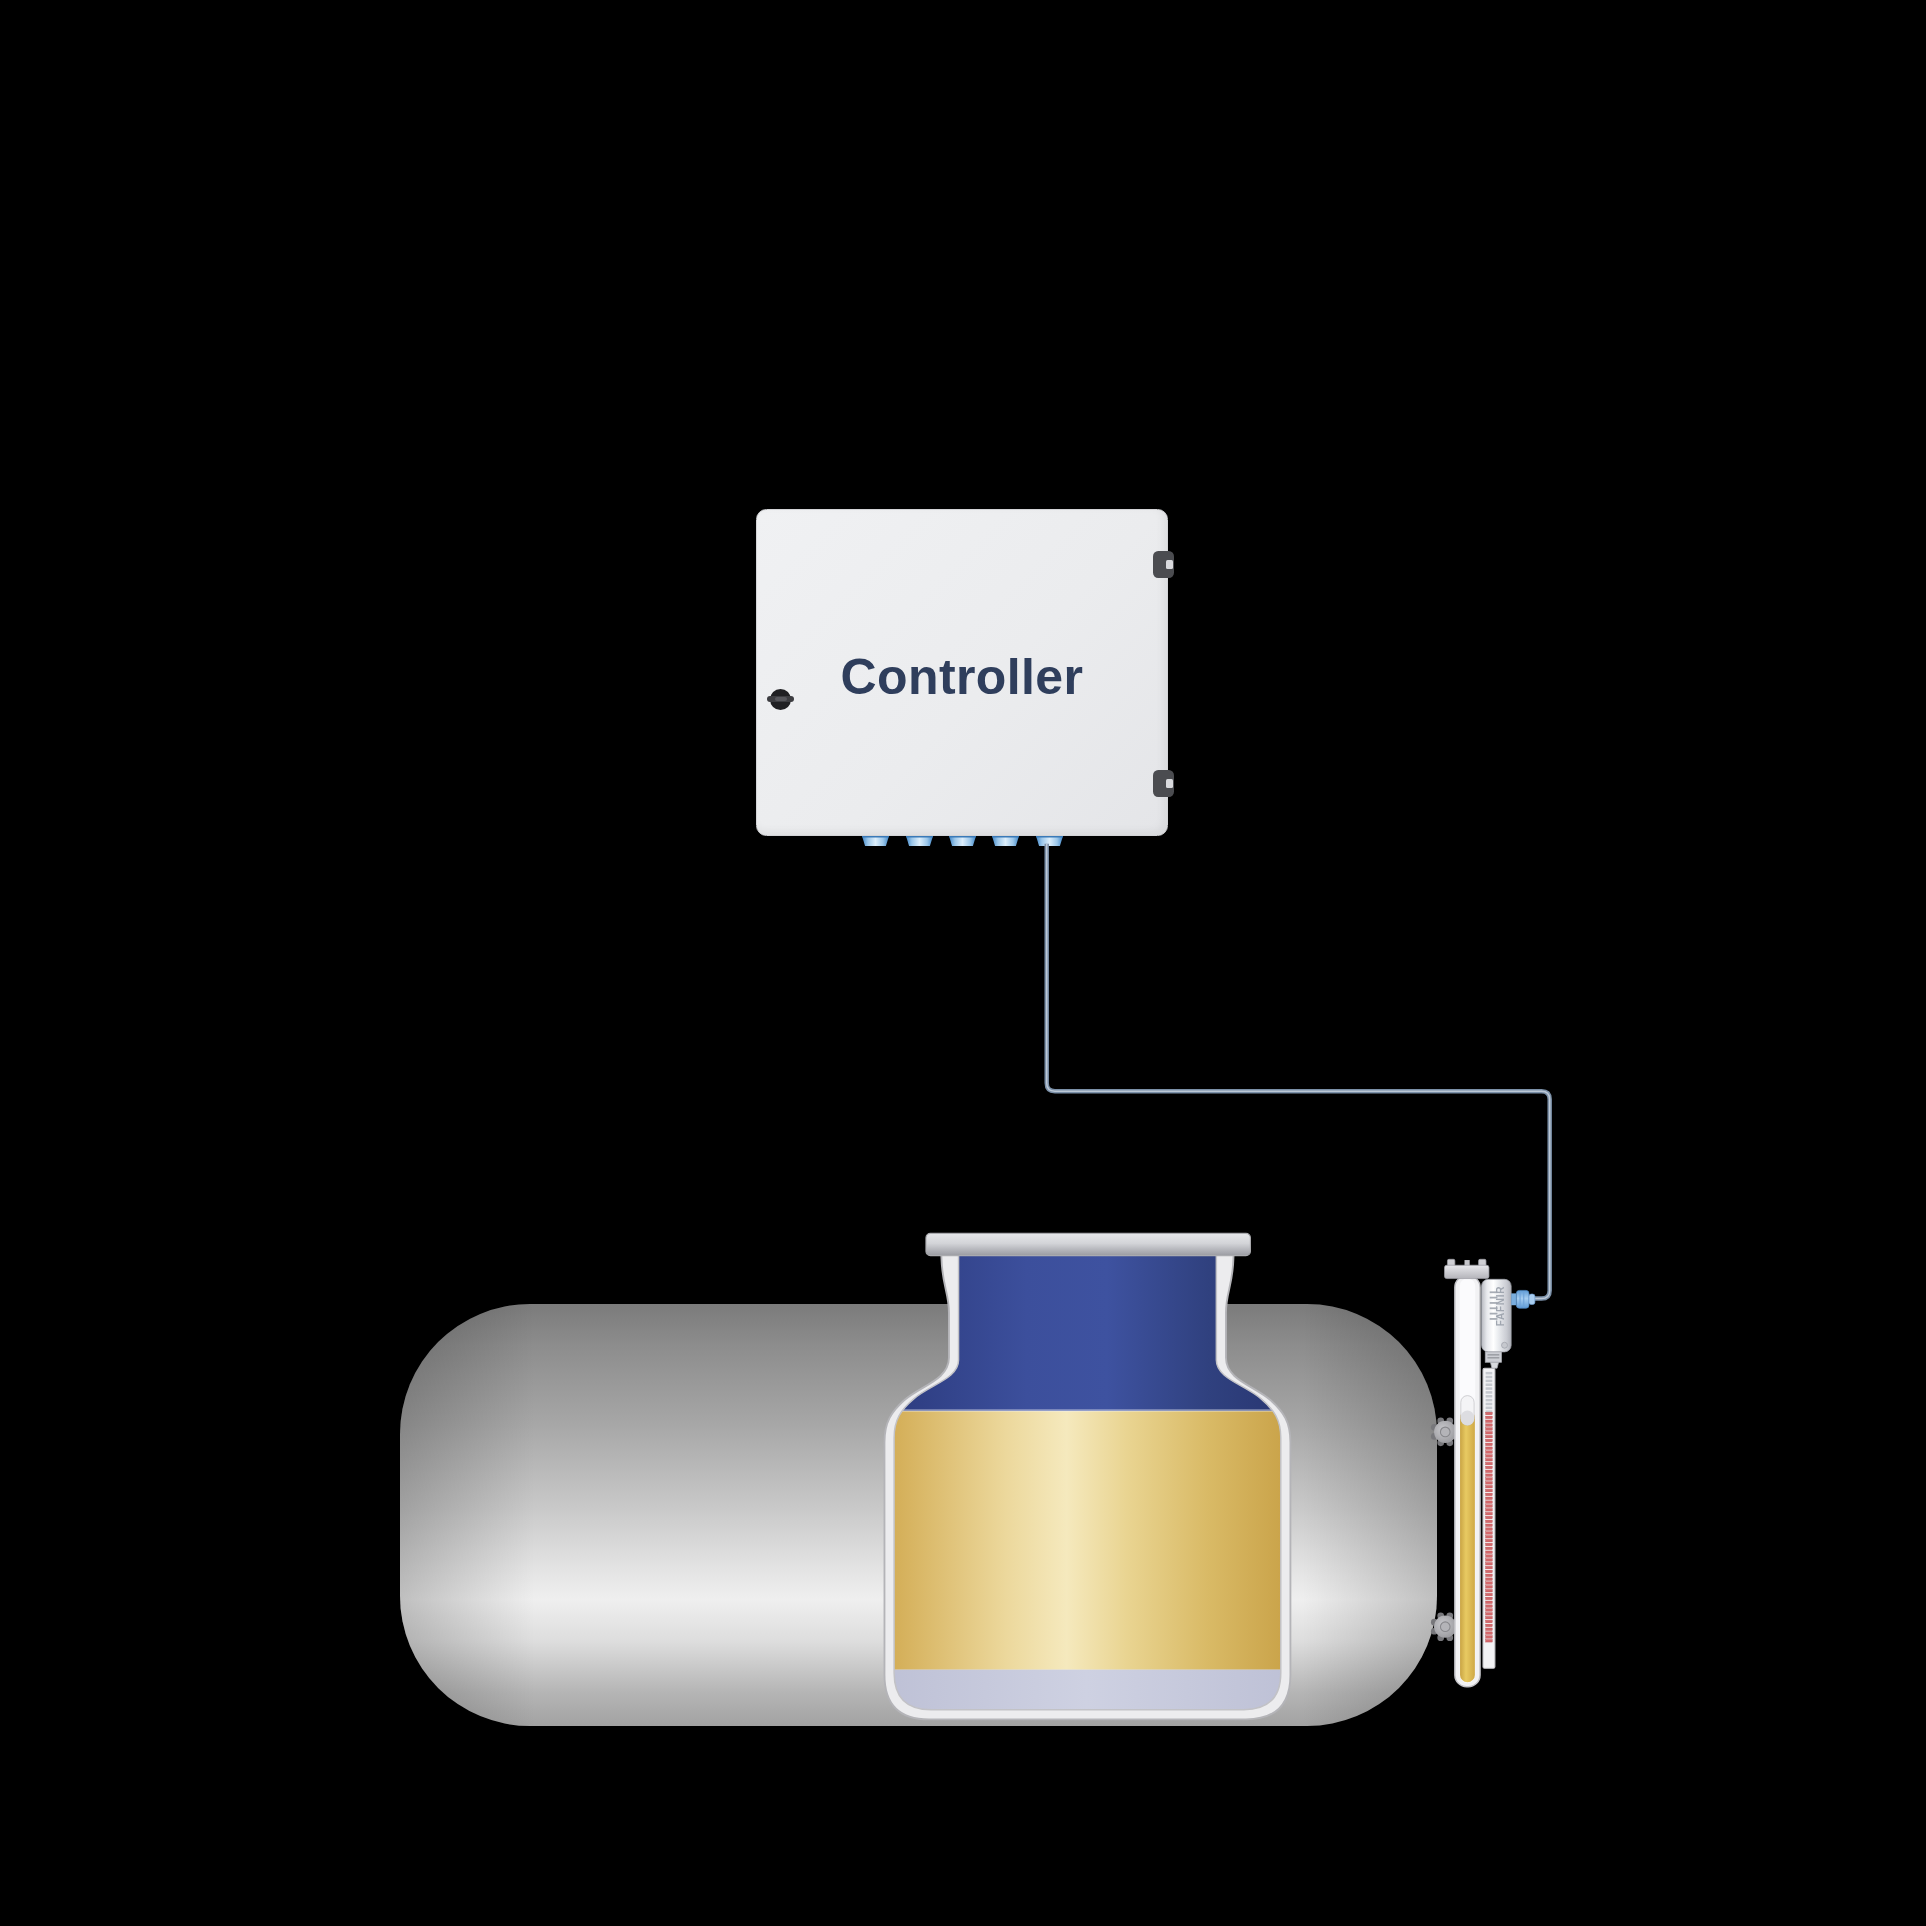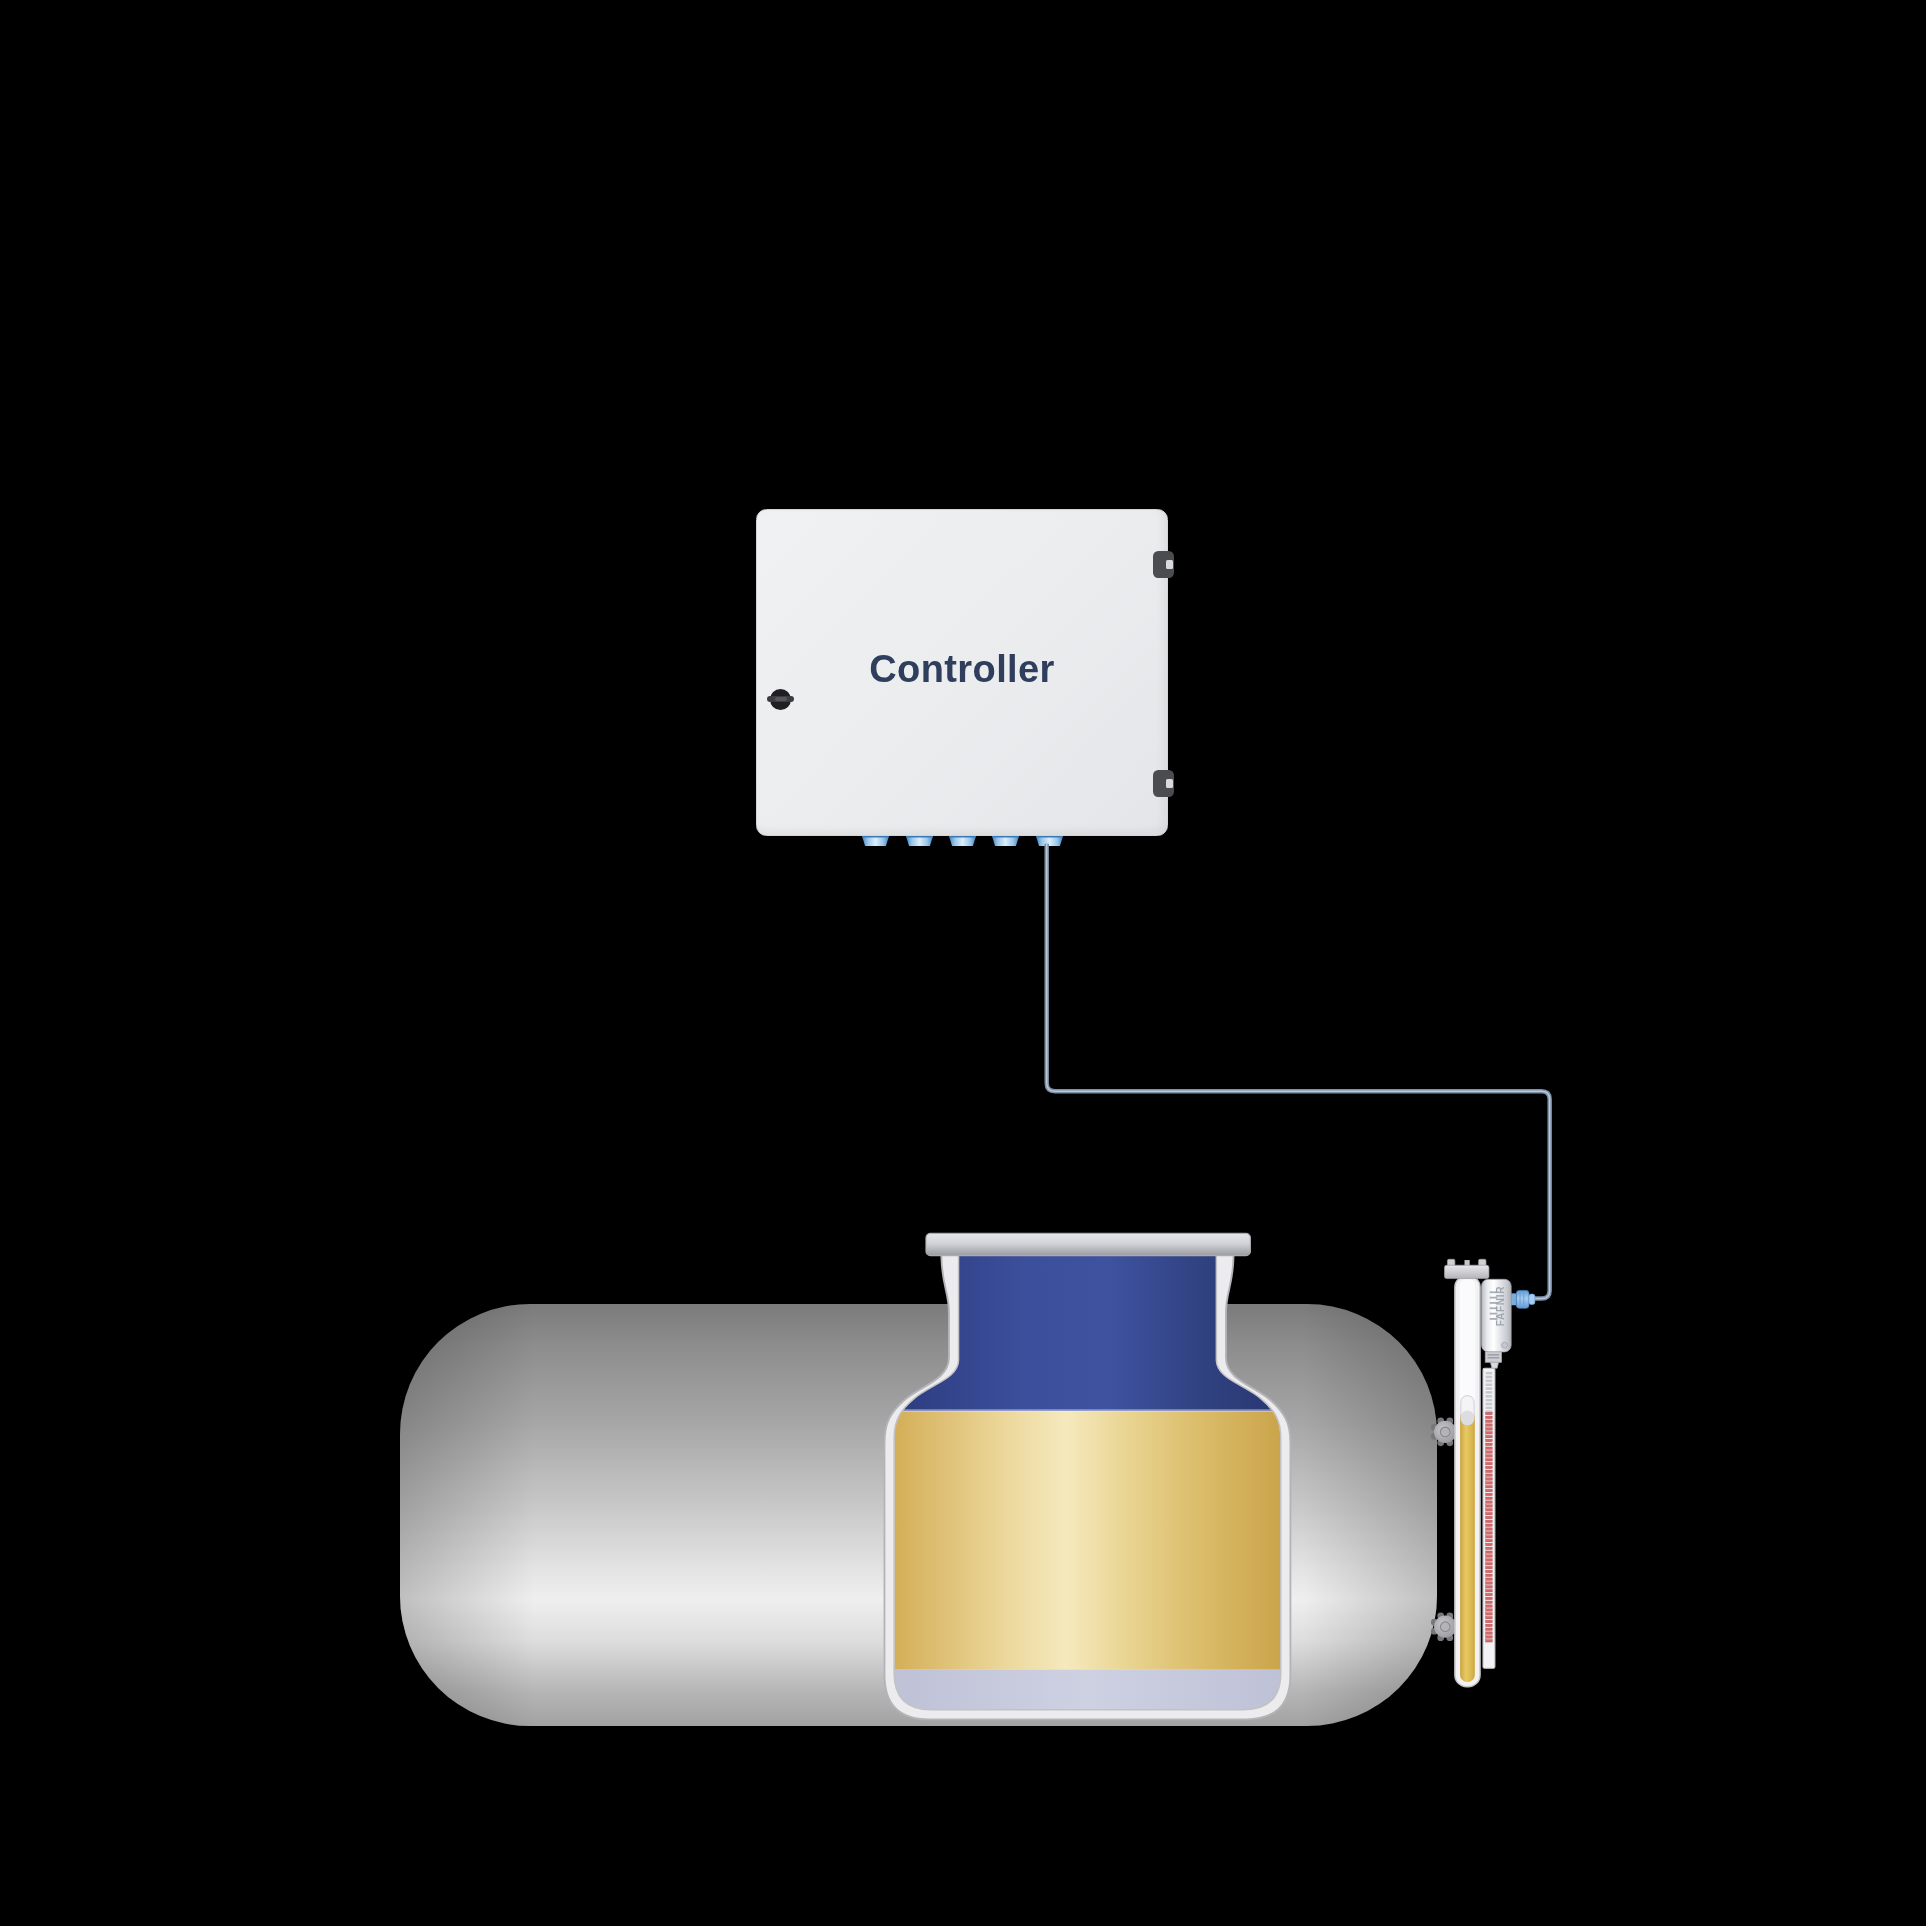--- a/index.html
+++ b/index.html
@@ -5,21 +5,21 @@
   html,body{margin:0;padding:0;background:#000;}
   .canvas{position:relative;width:1926px;height:1926px;background:#000;overflow:hidden;
           font-family:"Liberation Sans", sans-serif;}
 
   
   .controller{position:absolute;left:756px;top:509px;width:412px;height:327px;
     background:linear-gradient(135deg,#f0f1f3 0%,#ebecee 55%,#e4e5e8 100%);
     border:1.5px solid #d3d4d7;border-radius:10.4px;box-sizing:border-box;
     box-shadow:inset -3.7px -3.7px 9px rgba(0,0,0,0.06);}
   .controller .title{position:absolute;left:0;right:0;top:138px;text-align:center;
-    font-size:38px;font-weight:bold;letter-spacing:0.4px;color:#2f3e5c;}
+    font-size:50px;font-weight:bold;letter-spacing:0.4px;color:#2f3e5c;}
   .knob{position:absolute;left:13.3px;top:179px;width:21px;height:21px;border-radius:50%;
     background:#202023;}
   .knob::before{content:"";position:absolute;left:-3px;top:7.4px;width:27px;height:6px;
     border-radius:3px;background:#3c3c40;}
   .knob::after{content:"";position:absolute;left:4.4px;top:8.1px;width:12px;height:4.4px;
     border-radius:2.2px;background:#57575c;}
   .hinge{position:absolute;left:396px;width:21px;height:27px;border-radius:5.2px;background:#4b4c50;}
   .hinge::after{content:"";position:absolute;right:1.5px;top:9px;width:6.7px;height:9px;
     border-radius:1.5px;background:#d9dadd;}
   .hinge.h1{top:41px;}

